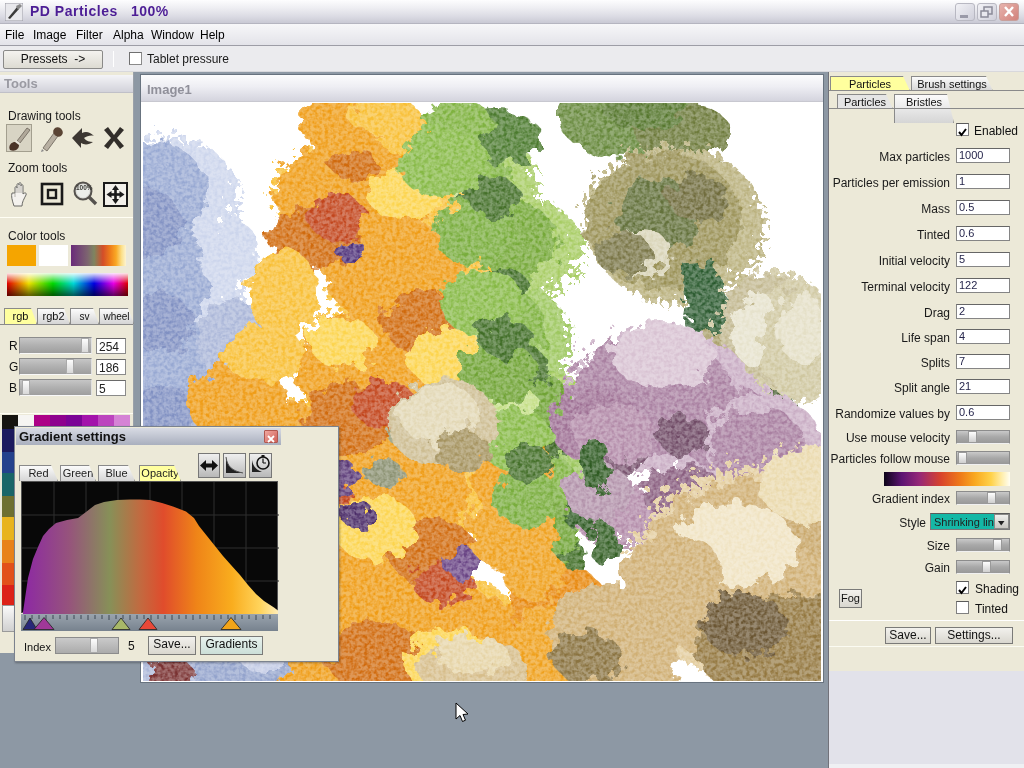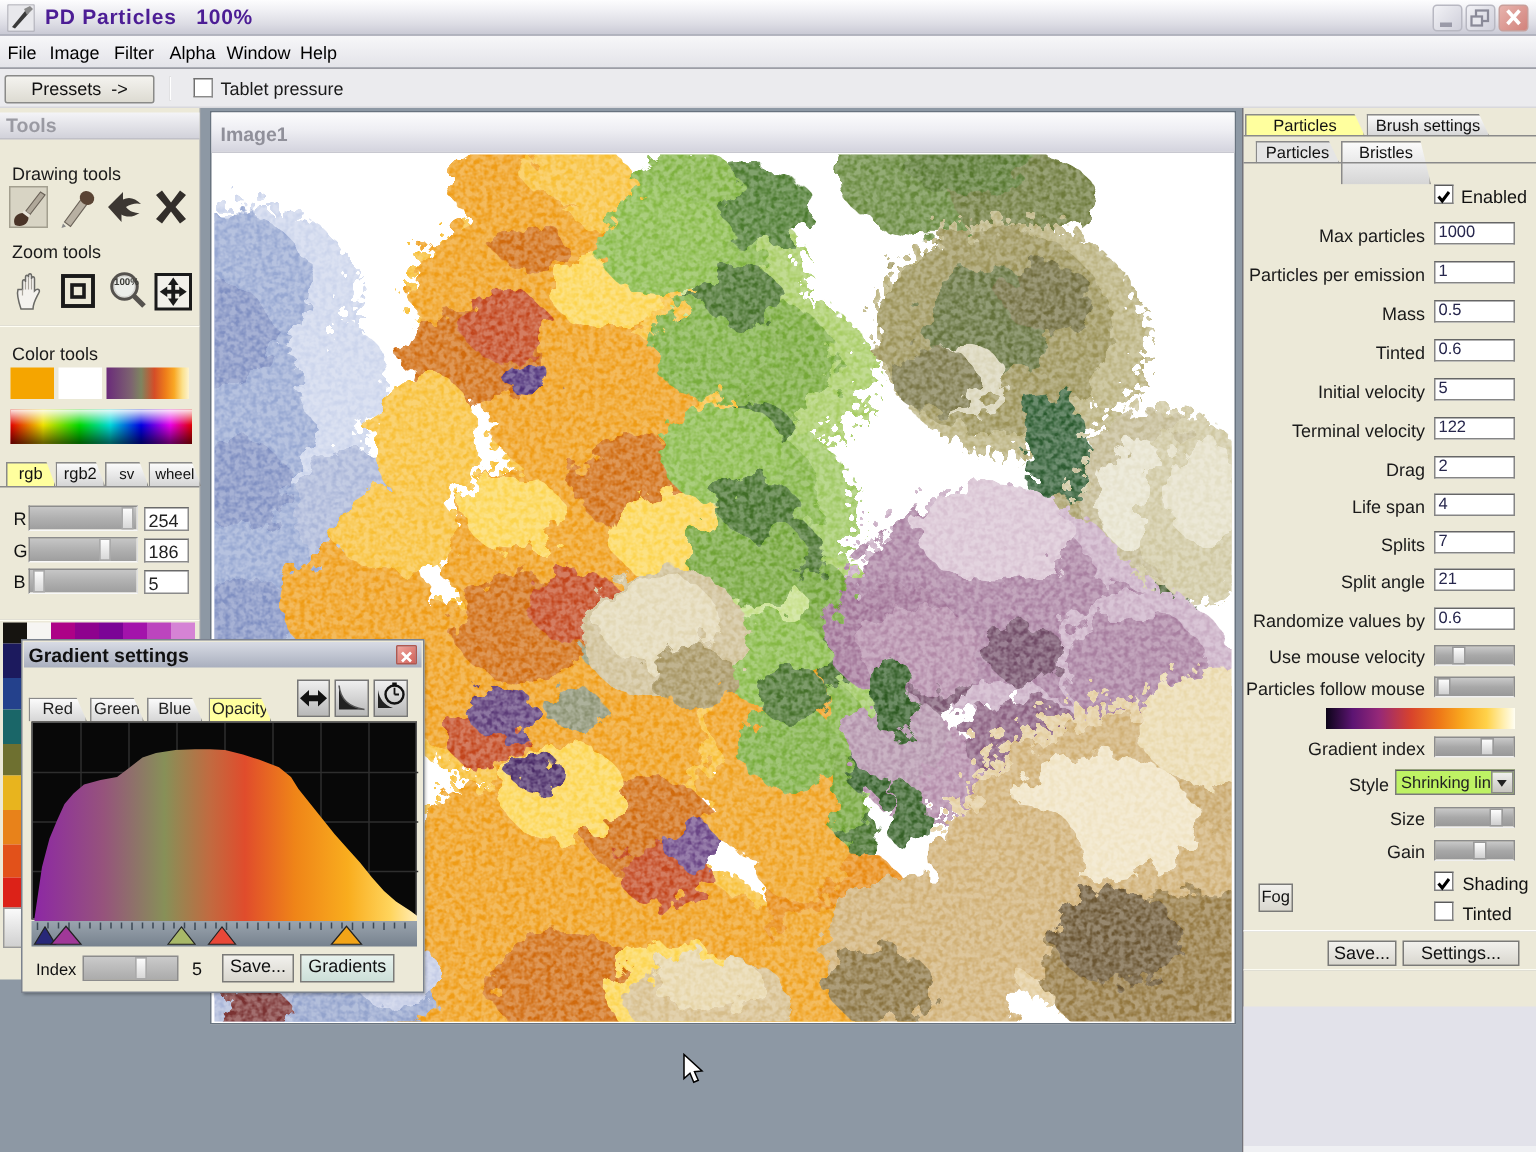--- a/index.html
+++ b/index.html
@@ -89,21 +89,21 @@
 .rinput { position:absolute; left:956px; width:54px; height:15px; background:#fff; border:1px solid #858585;
   border-top-color:#666; font-size:11px; color:#26264c; padding-left:2px; line-height:13px; }
 .rslider { position:absolute; left:956px; width:54px; height:14px;
   background:linear-gradient(to bottom,#c9c9c9,#a8a8a8 50%,#989898); border:1px solid #8c8c8c; border-bottom-color:#f0f0f0; }
 .rthumb { position:absolute; top:0; width:9px; height:12px; background:linear-gradient(to bottom,#fefefe,#cfcfcf); border:1px solid #9a9a9a; }
 .chk { position:absolute; width:13px; height:13px; background:#fff; border:1px solid #808080; border-top-color:#5a5a5a; }
 .btn { position:absolute; background:linear-gradient(to bottom,#f2f1ed,#d9d7cf); border:1px solid #7a7a78;
   font-size:12px; color:#111; text-align:center; }
 
 
-#gdlg { left:14px; top:426px; width:269px; height:236px; background:#ece9d8; border:1px solid #7b828e;
+#gdlg { left:14px; top:426px; width:325px; height:236px; background:#ece9d8; border:1px solid #7b828e;
   box-shadow:1px 1px 2px rgba(0,0,0,0.3); }
 #gdlgtitle { left:1px; top:1px; width:265px; height:17px;
   background:linear-gradient(to bottom,#d8dbe4,#a9afbe); font-size:13px; font-weight:bold; color:#111;
   padding:1px 0 0 3px; }
 #gdlgx { left:249px; top:3px; width:14px; height:13px; background:linear-gradient(135deg,#f0a8a0,#d06058);
   border:1px solid #b05850; border-radius:1px; }
 .gtab { position:absolute; font-size:11px; color:#222; text-align:center; height:16px; line-height:15px;
   background:linear-gradient(to bottom,#fbfbfb,#d5d5d5); border:1px solid #8a8a8a; border-bottom:none;
   clip-path:polygon(0 0, calc(100% - 7px) 0, 100% 100%, 0 100%); }
 .gicon { position:absolute; width:25px; height:25px; background:linear-gradient(to bottom,#efefef,#b8b8b8);
@@ -541,21 +541,21 @@
   <div class="rlabel" style="top:452px;">Particles follow mouse</div>
   <div class="rslider" style="top:451px;">
       <div class="rthumb" style="left:1px;"></div>
     </div>
   <div class="abs" style="left:884px; top:472px; width:126px; height:14px; background:linear-gradient(to right,#0c0418,#5c1472 14%,#952878 28%,#d8432c 45%,#ee7818 60%,#f9a81e 72%,#ffd24a 85%,#ffefb0 94%,#fffef2 100%);"></div>
   <div class="rlabel" style="top:492px;">Gradient index</div>
   <div class="rslider" style="top:491px;">
       <div class="rthumb" style="left:30px;"></div>
     </div>
   <div class="rlabel" style="top:516px; right:98px;">Style</div>
-  <div class="abs" style="left:930px; top:513px; width:80px; height:17px; background:#bef264; border:1px solid #7a7a7a; border-top-color:#5a5a5a; font-size:11px; color:#222; padding:2px 0 0 3px; white-space:nowrap; overflow:hidden;">Shrinking lin</div>
+  <div class="abs" style="left:930px; top:513px; width:80px; height:17px; background:#14b8a6; border:1px solid #7a7a7a; border-top-color:#5a5a5a; font-size:11px; color:#222; padding:2px 0 0 3px; white-space:nowrap; overflow:hidden;">Shrinking lin</div>
   <div class="abs" style="left:994px; top:514px; width:15px; height:15px; background:linear-gradient(to bottom,#f0f0ee,#c8c6c0); border:1px solid #8a8a88;"><svg width="13" height="13">
         <path d="M3 5 L9.5 5 L6.2 9.5 Z" fill="#222"></path>
       </svg></div>
   <div class="rlabel" style="top:539px;">Size</div>
   <div class="rslider" style="top:538px;">
       <div class="rthumb" style="left:36px;"></div>
     </div>
   <div class="rlabel" style="top:561px;">Gain</div>
   <div class="rslider" style="top:560px;">
       <div class="rthumb" style="left:25px;"></div>

